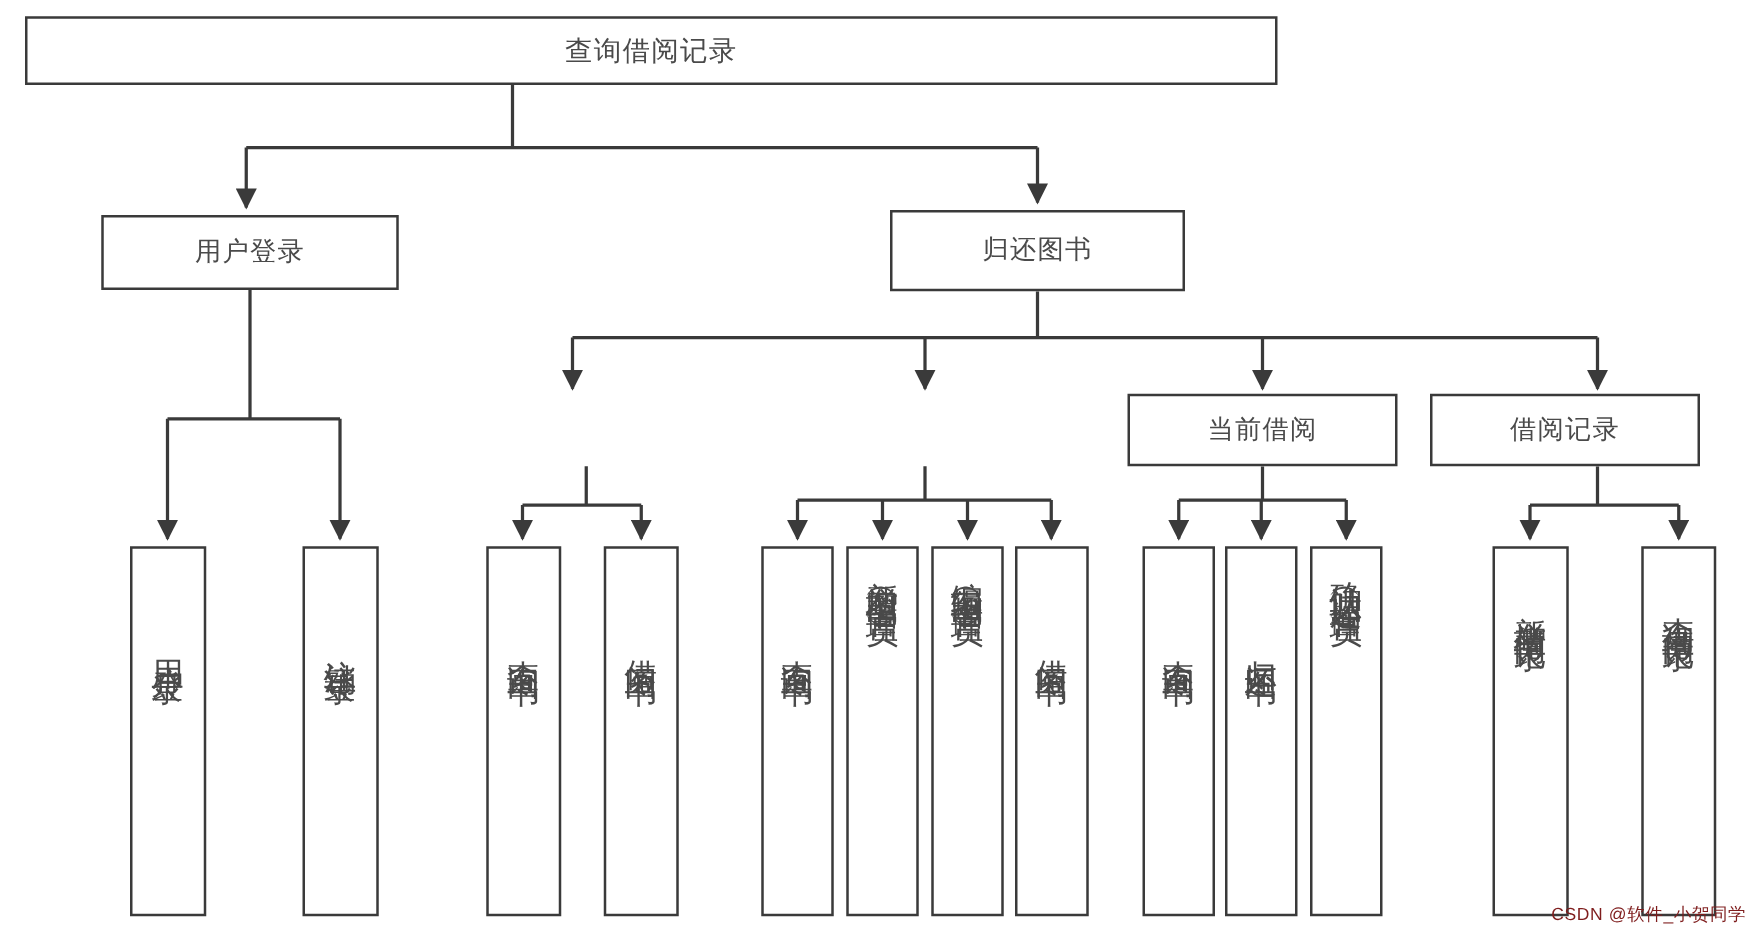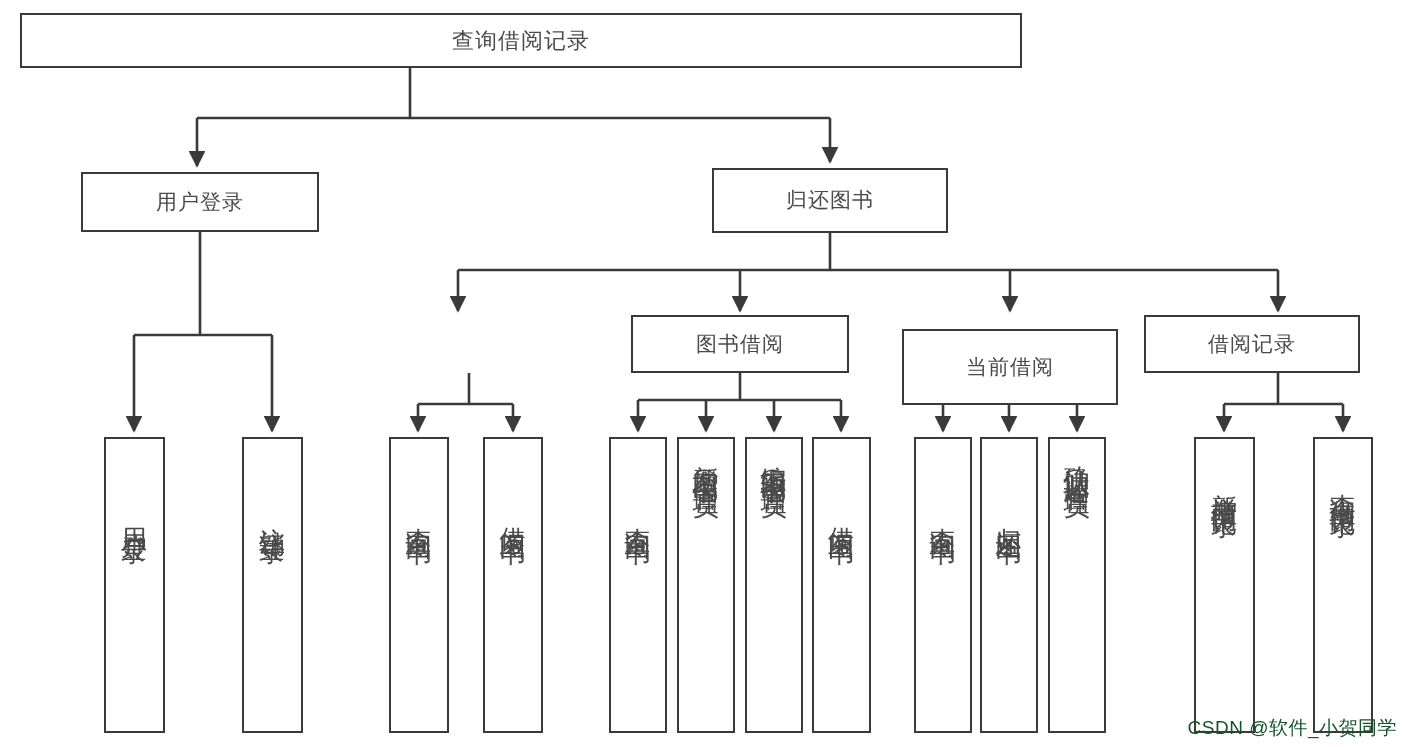--- a/index.html
+++ b/index.html
@@ -57,22 +57,22 @@
     text-orientation:upright;
     font-size:26px;
     line-height:1;
     letter-spacing:4px;
     -webkit-text-orientation:upright;
   }
   .watermark{
     position:absolute;
     right:8px;
     bottom:6px;
-    font-size:19px;
-    color:#14532d;
+    font-size:14px;
+    color:#7f1d1d;
     letter-spacing:0.5px;
     z-index:3;
     white-space:nowrap;
   }
 </style>
 </head>
 <body>
 
 <div id="diagram">
 
@@ -130,24 +130,21 @@
     <span class="label">查询借阅记录</span>
   </div>
 
   <div class="node horizontal" style="left:81px; top:172px; width:238px; height:60px;">
     <span class="label">用户登录</span>
   </div>
   <div class="node horizontal" style="left:712px; top:168px; width:236px; height:65px;">
     <span class="label">归还图书</span>
   </div>
 
-  <div class="node horizontal" style="left:631px; top:315px; width:218px; height:58px;">
-    <span class="label">图书借阅</span>
-  </div>
-  <div class="node horizontal" style="left:902px; top:329px; width:216px; height:76px;">
+  <div class="node horizontal" style="left:902px; top:315px; width:216px; height:58px;">
     <span class="label">当前借阅</span>
   </div>
   <div class="node horizontal" style="left:1144px; top:315px; width:216px; height:58px;">
     <span class="label">借阅记录</span>
   </div>
 
   <div class="node vertical" style="left:104px; top:437px; width:61px; height:296px; padding-top:68px;">
     <span class="label">用户登录</span>
   </div>
   <div class="node vertical" style="left:242px; top:437px; width:61px; height:296px; padding-top:68px;">

